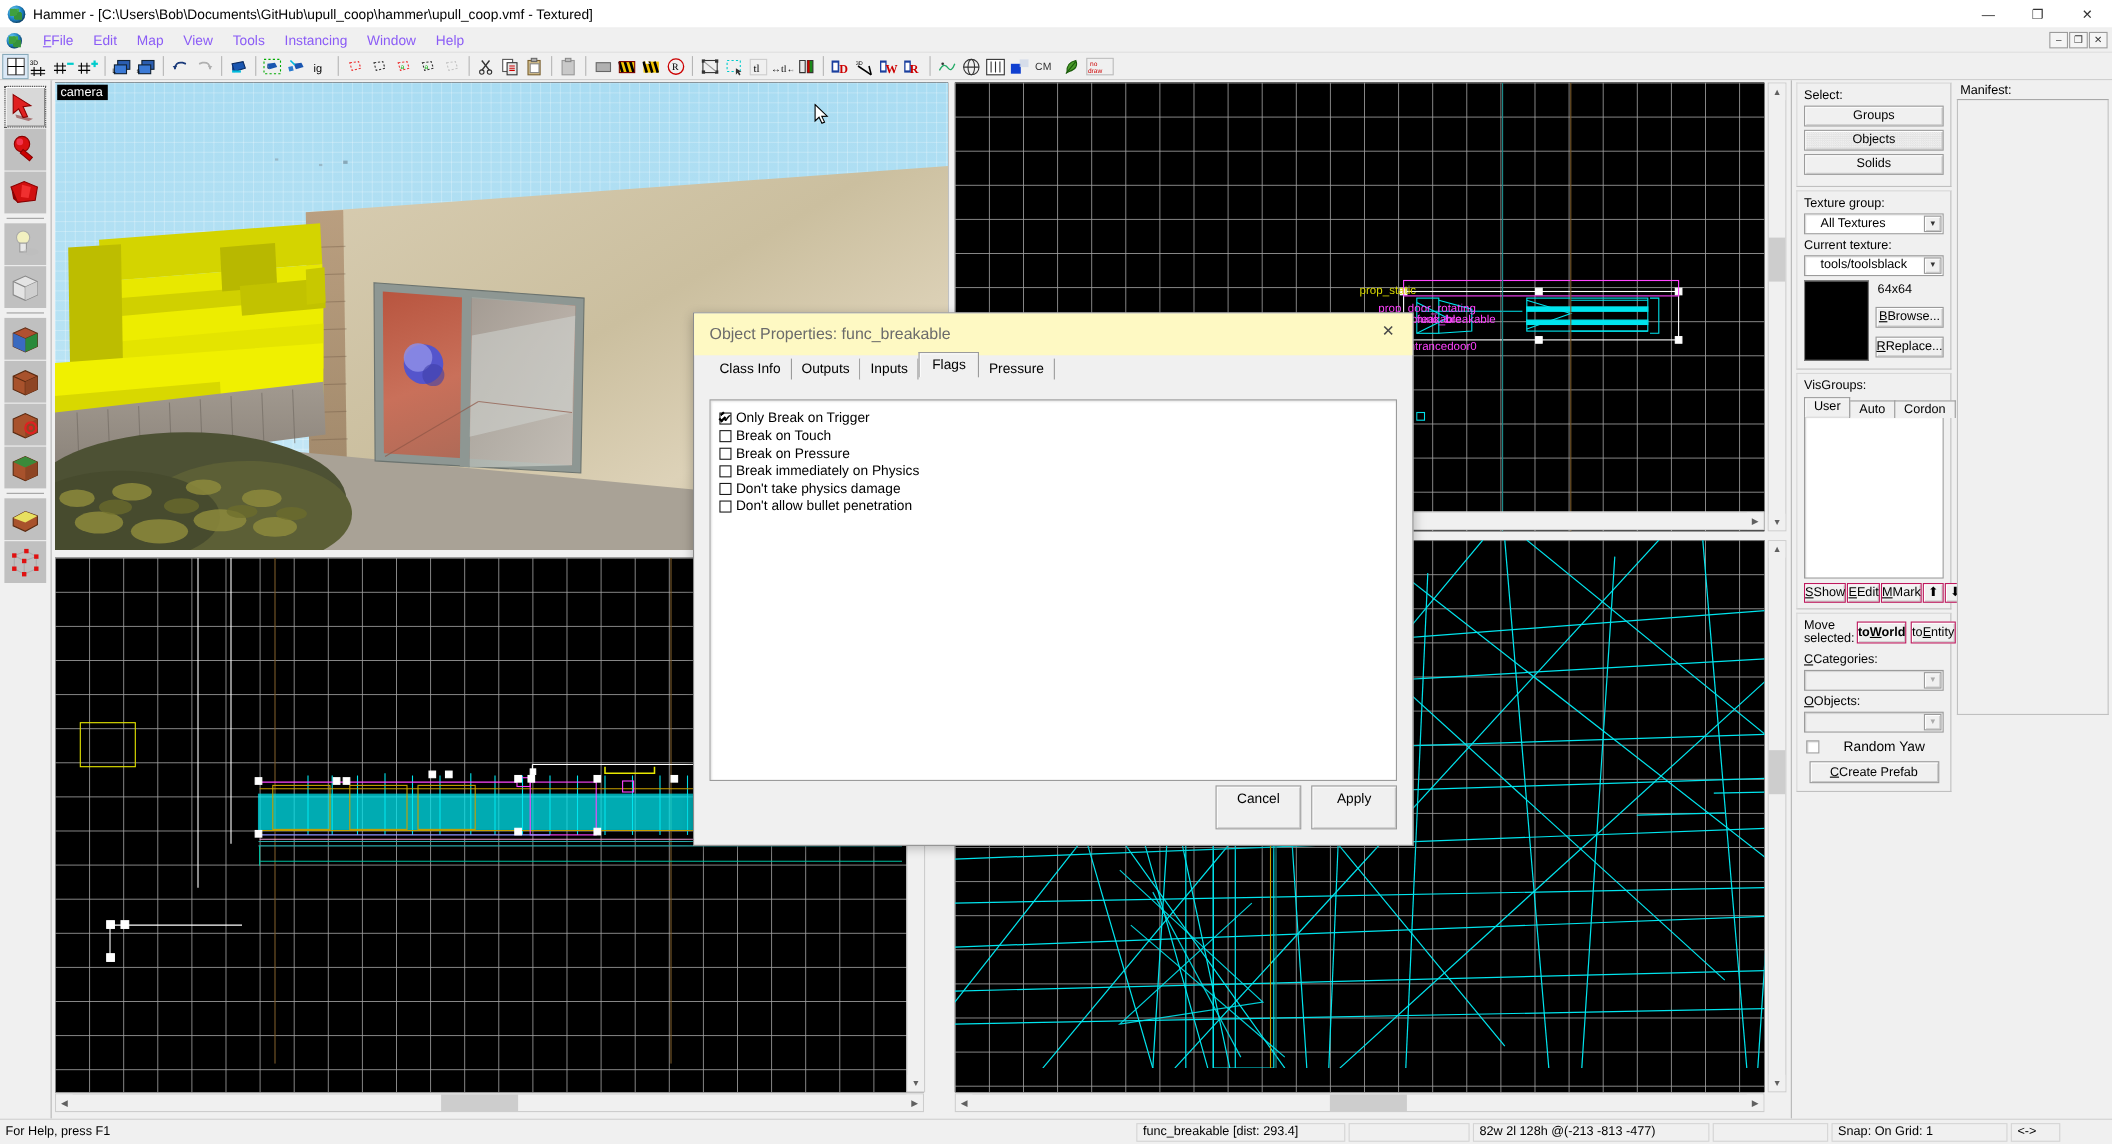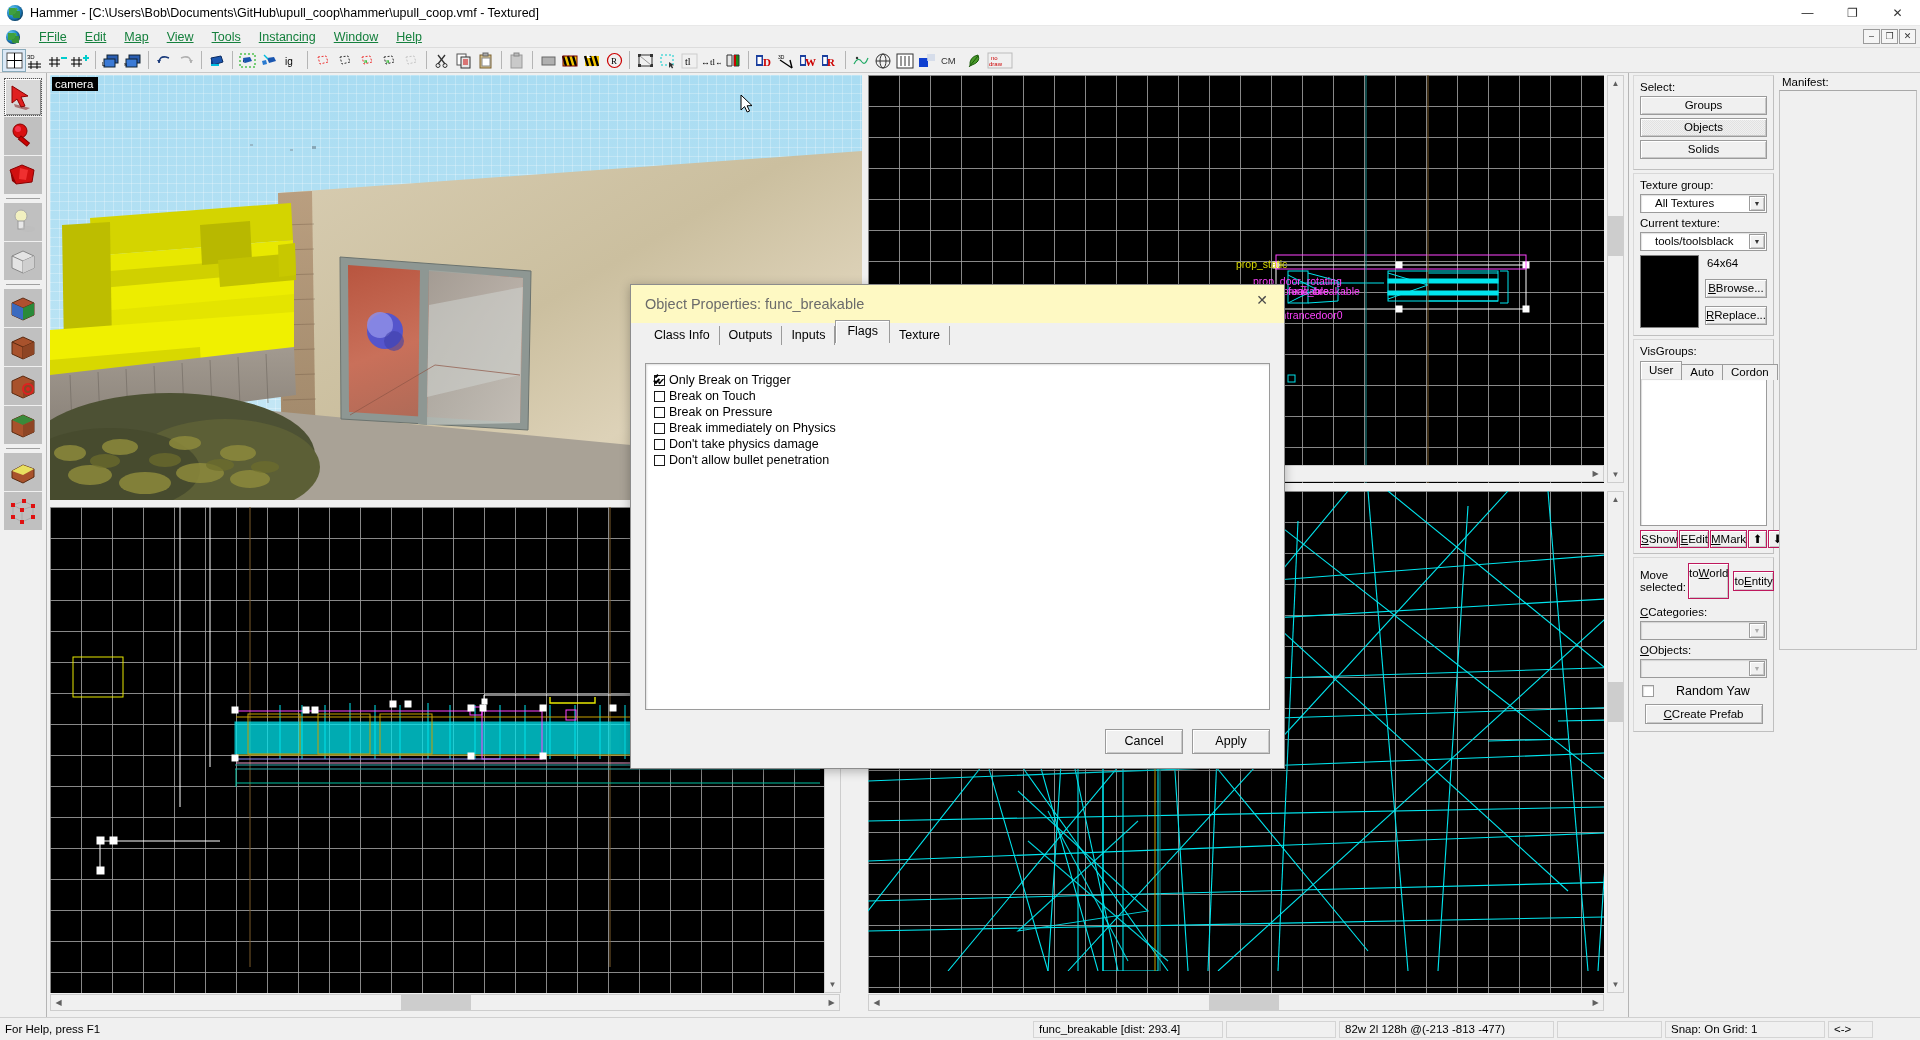--- a/index.html
+++ b/index.html
@@ -40,21 +40,21 @@
   }
 
   
   .menubar {
     position:absolute; left:0; top:26px; width:1920px; height:22px;
     background:#f0f0f0; display:flex; align-items:center;
     border-bottom:1px solid #dcdcdc;
   }
   .menubar .app-glyph { margin-left:6px; margin-right:10px; width:14px; height:14px; }
   .menu-item {
-    padding:2px 9px; font-size:12.5px; color:#15803d; white-space:nowrap;text-decoration:underline;
+    padding:2px 9px; font-size:12.5px; color:#8b5cf6; white-space:nowrap;
   }
   .menu-item u { text-decoration:underline; }
   .mdi-btns {
     margin-left:auto; display:flex; align-items:center; gap:1px; padding-right:4px;
   }
   .mdi-btn {
     width:17px; height:15px; border:1px solid #9b9b9b; background:#f5f5f5;
     display:flex; align-items:center; justify-content:center;
     font-size:9px; color:#333; line-height:1;
   }
@@ -272,21 +272,21 @@
     background:#fff;
   }
   .flagbox.checked .tick {
     position:absolute; left:2px; top:1px; font-size:10px; line-height:9px; color:#000;
   }
   .flaglbl { font-size:12.5px; color:#000; }
   .dlg-foot {
     position:absolute; right:14px; bottom:14px; display:flex; gap:9px;
   }
   .dlg-btn {
-    width:78px; height:25px; background:#f0f0f0; border:1px solid #9b9b9b;
+    width:78px; height:40px; background:#f0f0f0; border:1px solid #9b9b9b;
     box-shadow:inset 1px 1px 0 #fff, inset -1px -1px 0 #c8c8c8;
     font-size:12.5px; color:#000; line-height:23px; text-align:center;
   }
 
   .cursor-arrow { position:absolute; z-index:999; pointer-events:none; }
   .ent-label { position:absolute; font-size:10.5px; white-space:nowrap; font-family:"Liberation Sans", sans-serif; }
 </style>
 </head>
 <body>
 
@@ -1106,21 +1106,21 @@
             <div class="minibtn sq">⬇</div>
           </div>
         </div>
 
         <div class="grp">
           <div class="moverow">
             <div class="movelabel">
               <div>Move</div>
               <div>selected:</div>
             </div>
-            <div class="minibtn" style="height:36px;line-height:18px;">to<u>W</u><span>orld</span></div>
+            <div class="minibtn" style="height:20px;line-height:18px;font-weight:bold;">to<u>W</u><span>orld</span></div>
             <div class="minibtn" style="height:20px;line-height:18px;">to<u>E</u><span>ntity</span></div>
           </div>
           <span class="lbl" style="margin-top:7px;"><u>C</u><span style="margin-left:-7px;padding-left:7px">Categories:</span></span>
           <div class="combo dis">
             <span></span>
             <span class="arrow">▼</span>
           </div>
           <span class="lbl"><u>O</u><span style="margin-left:-8px;padding-left:8px">Objects:</span></span>
           <div class="combo dis">
             <span></span>
@@ -1154,21 +1154,21 @@
   </div>
 
   <div class="dialog">
     <div class="dlg-title">Object Properties: func_breakable</div>
     <div class="dlg-close">✕</div>
     <div class="dlg-tabs">
       <div class="dtab">Class Info</div>
       <div class="dtab">Outputs</div>
       <div class="dtab">Inputs</div>
       <div class="dtab on">Flags</div>
-      <div class="dtab">Texture</div>
+      <div class="dtab">Pressure</div>
     </div>
     <div class="dlg-body">
       <div class="flagrow">
         <span class="flagbox checked">
             <span class="tick">✔</span>
           </span>
         <span class="flaglbl">Only Break on Trigger</span>
       </div>
       <div class="flagrow">
         <span class="flagbox"></span>

